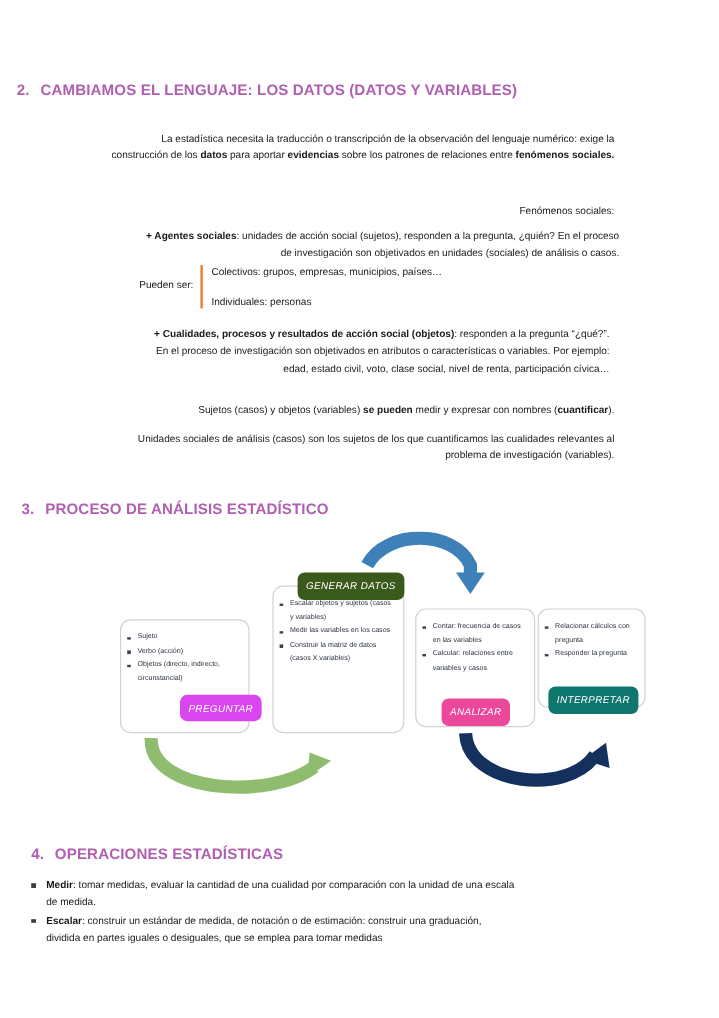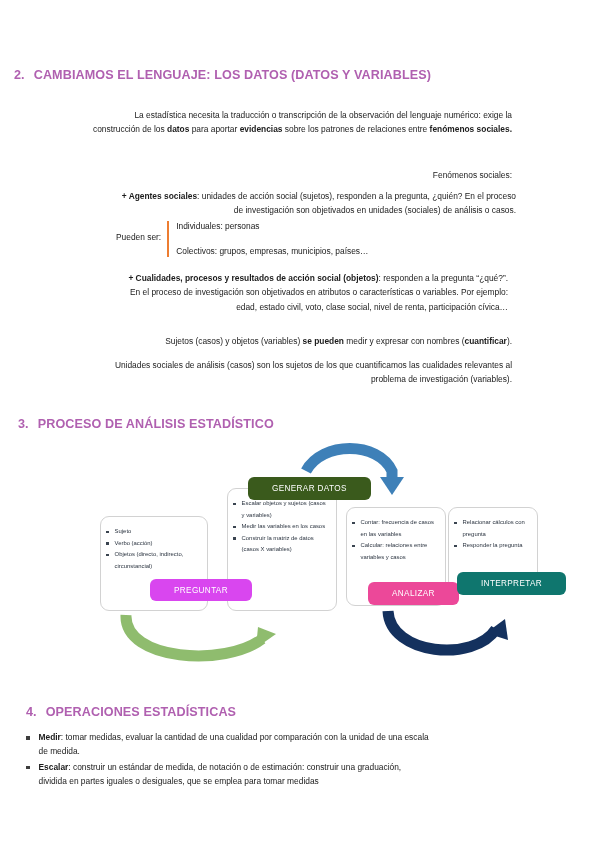--- a/index.html
+++ b/index.html
@@ -171,21 +171,22 @@
     position: absolute;
     color: #ffffff;
     border-radius: 6px;
     font-size: 8.2px;
     letter-spacing: 0.35px;
     display: flex;
     align-items: center;
     justify-content: center;
     box-sizing: border-box;
     white-space: nowrap;
-    padding: 0 24px;
+    padding: 0 7px;
+    font-style: italic;
   }
   #lab-preguntar  { left: 40px;  top: 136px; height: 22px; background: #d946ef; margin-left: 14px; }
   #lab-generar    { left: 152px; top: 34px;  height: 23px; background: #3A5A1C; }
   #lab-analizar   { left: 272px; top: 139px; height: 23px; background: #ec4899; }
   #lab-interpretar{ left: 361px; top: 129px; height: 23px; background: #0f766e; text-align: center; }
 </style>
 </head>
 <body>
 
 <div class="page">
@@ -204,22 +205,22 @@
     <div class="para" id="p2">Fenómenos sociales:</div>
 
     <div class="para" id="p3">
       <b>+ Agentes sociales</b><span>: unidades de acción social (sujetos), responden a la pregunta, ¿quién? En el proceso de investigación son objetivados en unidades (sociales) de análisis o casos.</span>
     </div>
 
     <div id="brace-block">
       <div class="lead">Pueden ser:</div>
       <div class="brace"></div>
       <div class="items">
+        <div>Colectivos: grupos, empresas, municipios, países…</div>
         <div>Individuales: personas</div>
-        <div>Colectivos: grupos, empresas, municipios, países…</div>
       </div>
     </div>
 
     <div class="para" id="p4">
       <b>+ Cualidades, procesos y resultados de acción social (objetos)</b><span>: responden a la pregunta “¿qué?”. En el proceso de investigación son objetivados en atributos o características o variables. Por ejemplo: edad, estado civil, voto, clase social, nivel de renta, participación cívica…</span>
     </div>
 
     <div class="para" id="p5">
       <span>Sujetos (casos) y objetos (variables) </span><b>se pueden</b><span> medir y expresar con nombres (</span><b>cuantificar</b><span>).</span>
     </div>

